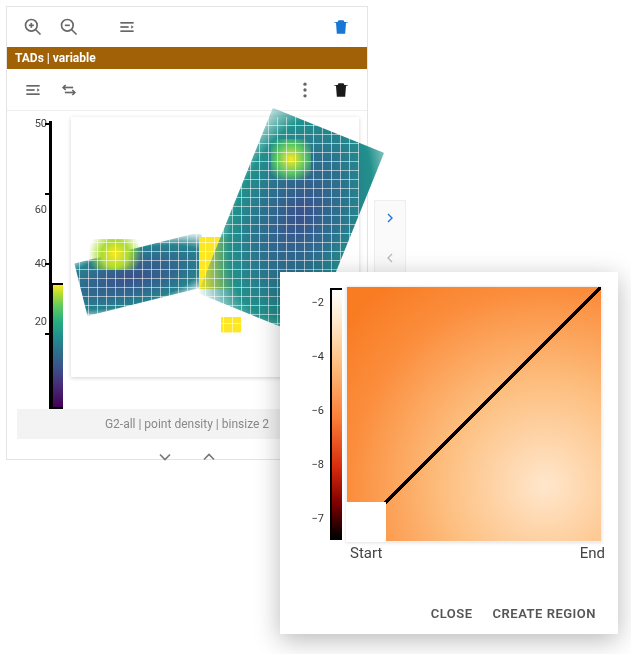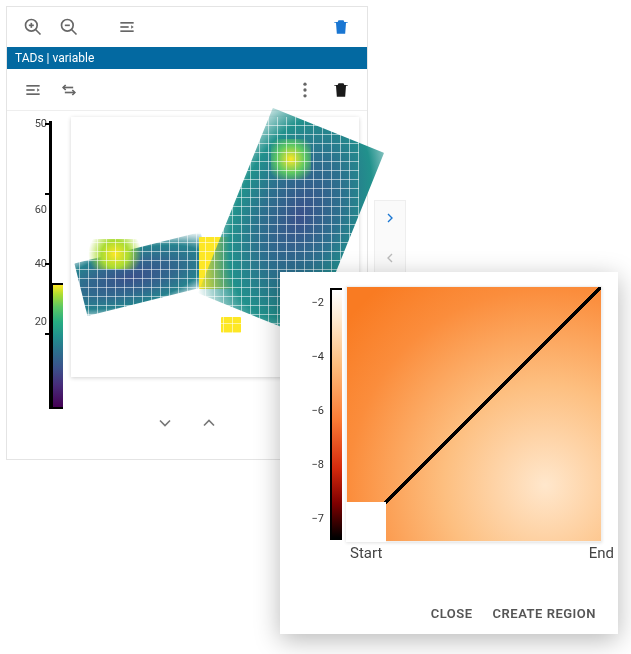--- a/index.html
+++ b/index.html
@@ -32,26 +32,27 @@
     background: #fff;
   }
   .iconbtn {
     width: 36px; height: 36px;
     display: flex; align-items: center; justify-content: center;
     color: #666; cursor: pointer;
   }
   .iconbtn svg { width: 20px; height: 20px; }
   .spacer { flex: 1; }
   .blue-bar {
-    background: #0369a1;
+    background: #a16207;
     color: #fff;
     height: 22px;
     display: flex; align-items: center;
     padding: 0 8px;
     font-size: 12px;
+    font-weight: bold;
   }
   .toolbar-inner {
     height: 42px;
     display: flex; align-items: center;
     padding: 0 8px;
     border-bottom: 1px solid #eee;
   }
   .chart-area {
     position: relative;
     width: 100%;
@@ -266,20 +267,21 @@
       <div class="blob" style="left:160px;top:6px;width:120px;height:200px;background:radial-gradient(ellipse at 55% 45%,#3b518b 0%,#2c718e 40%,#21918c 68%,rgba(0,0,0,0) 100%);transform:rotate(22deg);"></div>
       <div class="blob" style="left:200px;top:22px;width:40px;height:40px;background:radial-gradient(circle,#fde725 0%,#5cc863 50%,rgba(0,0,0,0) 90%);"></div>
 
       <div style="position:absolute;inset:0;background:
         repeating-linear-gradient(0deg, rgba(255,255,255,0) 0 8px, rgba(255,255,255,.55) 8px 9px),
         repeating-linear-gradient(90deg, rgba(255,255,255,0) 0 8px, rgba(255,255,255,.55) 8px 9px);
         mix-blend-mode:screen;"></div>
     </div>
   </div>
 
+  <div class="caption-bar">G2-all | point density | binsize 2</div>
 
   <div class="bottom-arrows">
     <span>
       <svg viewBox="0 0 24 24" fill="none" stroke="currentColor" stroke-width="2">
           <polyline points="6 9 12 15 18 9"></polyline>
         </svg>
     </span>
     <span>
       <svg viewBox="0 0 24 24" fill="none" stroke="currentColor" stroke-width="2">
           <polyline points="6 15 12 9 18 15"></polyline>
@@ -309,19 +311,19 @@
     <span class="hm-tick" style="top:132px">−6</span>
     <span class="hm-tick" style="top:186px">−8</span>
     <span class="hm-tick" style="top:240px">−7</span>
 
     <div class="heatmap">
       <div class="diag"></div>
       <div class="corner"></div>
     </div>
 
     <span class="hm-xtick" style="left:70px">Start</span>
-    <span class="hm-xtick" style="right:4px">End</span>
+    <span class="hm-xtick" style="right:13px">End</span>
   </div>
   <div class="dialog-actions">
     <span class="txt-btn">CLOSE</span>
     <span class="txt-btn">CREATE REGION</span>
   </div>
 </div>
 
 </body></html>

